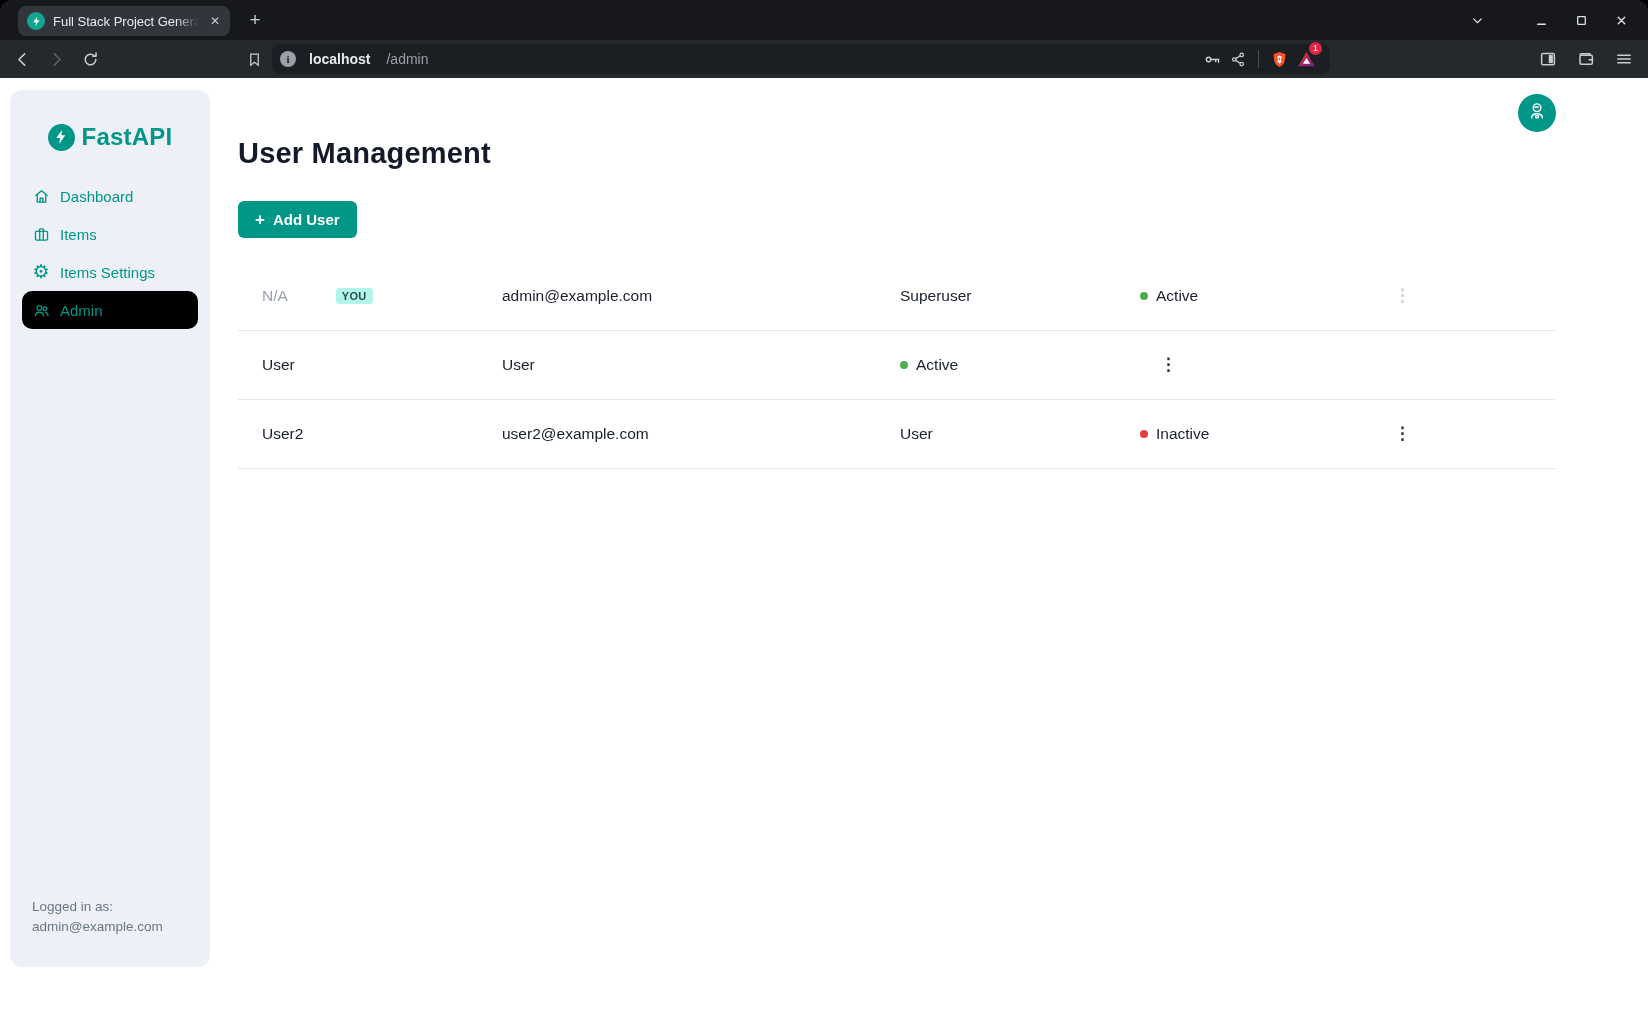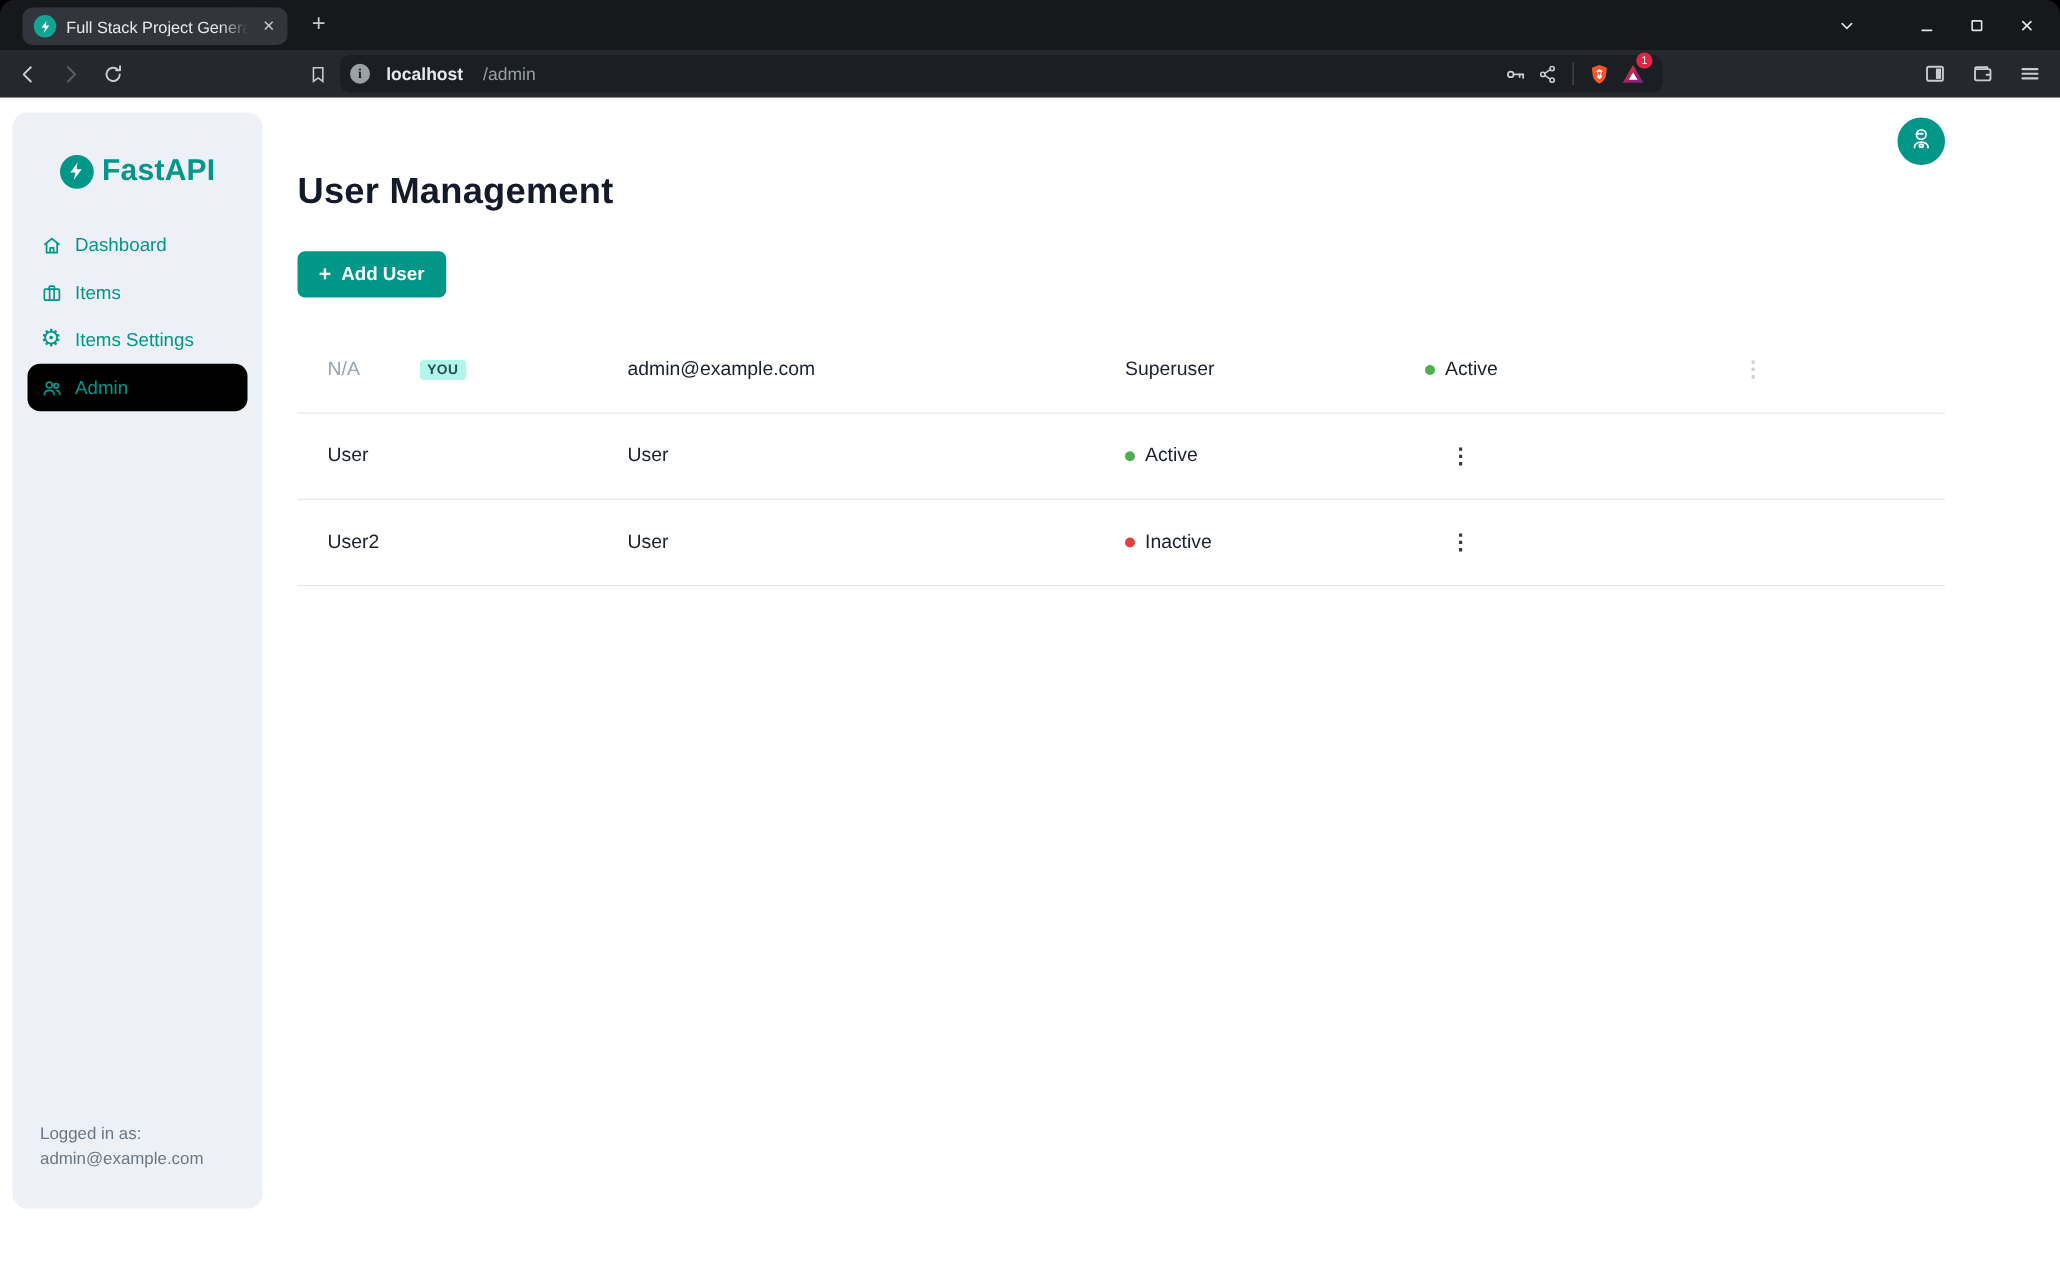--- a/index.html
+++ b/index.html
@@ -291,20 +291,21 @@
           <div class="td">User</div>
           <div class="td">
             <span class="status-dot" style="background-color: rgb(76, 175, 80);"></span>
             <span>Active</span>
           </div>
           <div class="td dots">⋮</div>
         </div>
 
         <div class="trow tr">
           <div class="td">User2</div>
+          <div class="td">user2@example.com</div>
           <div class="td">User</div>
           <div class="td">
             <span class="status-dot" style="background-color: rgb(229, 62, 62);"></span>
             <span>Inactive</span>
           </div>
           <div class="td dots">⋮</div>
         </div>
       </div>
     </div>
 

